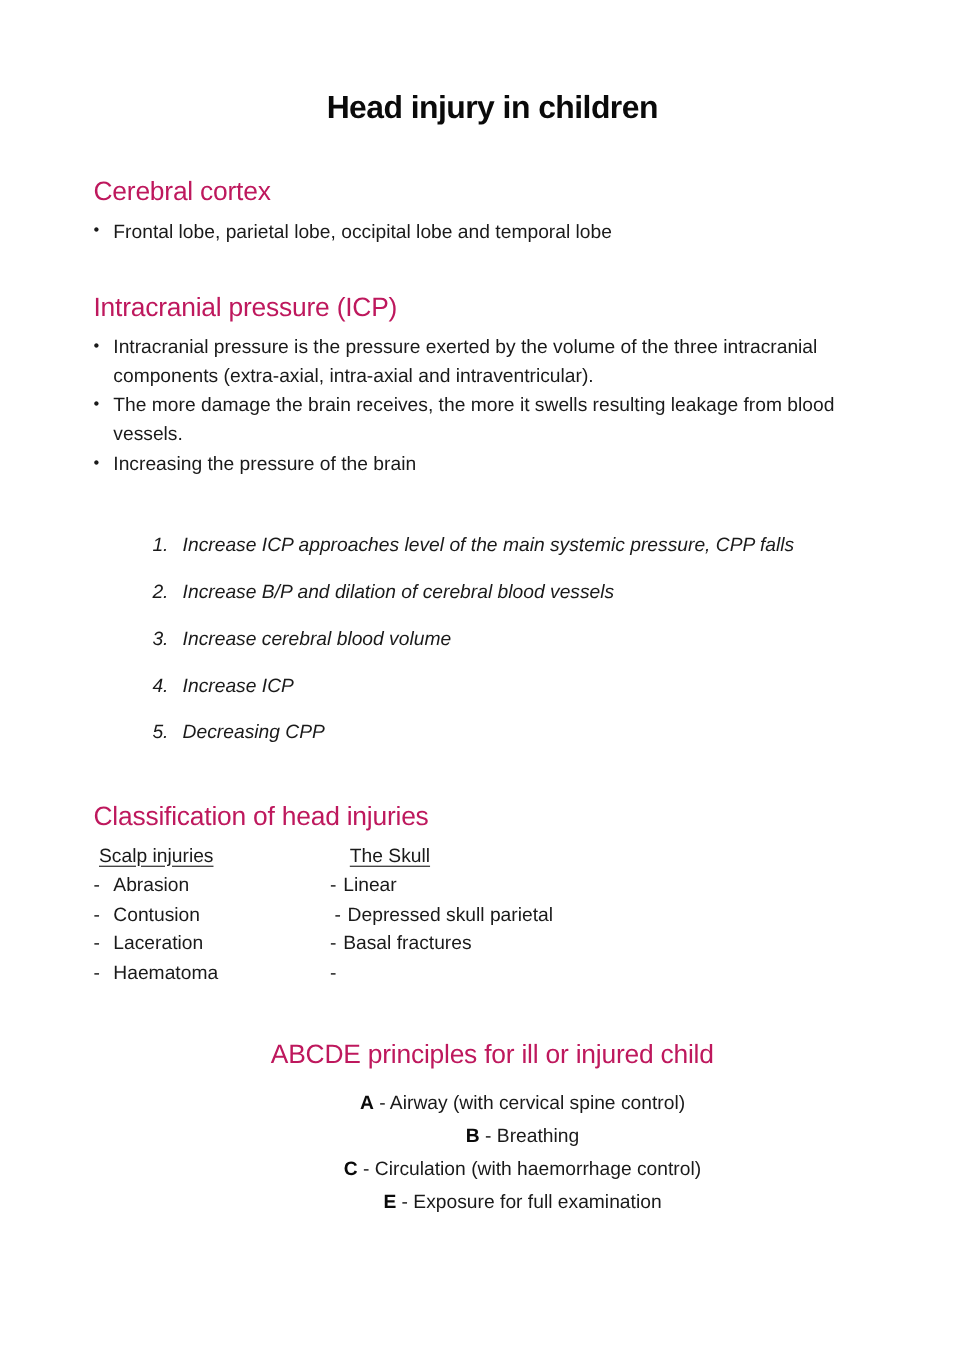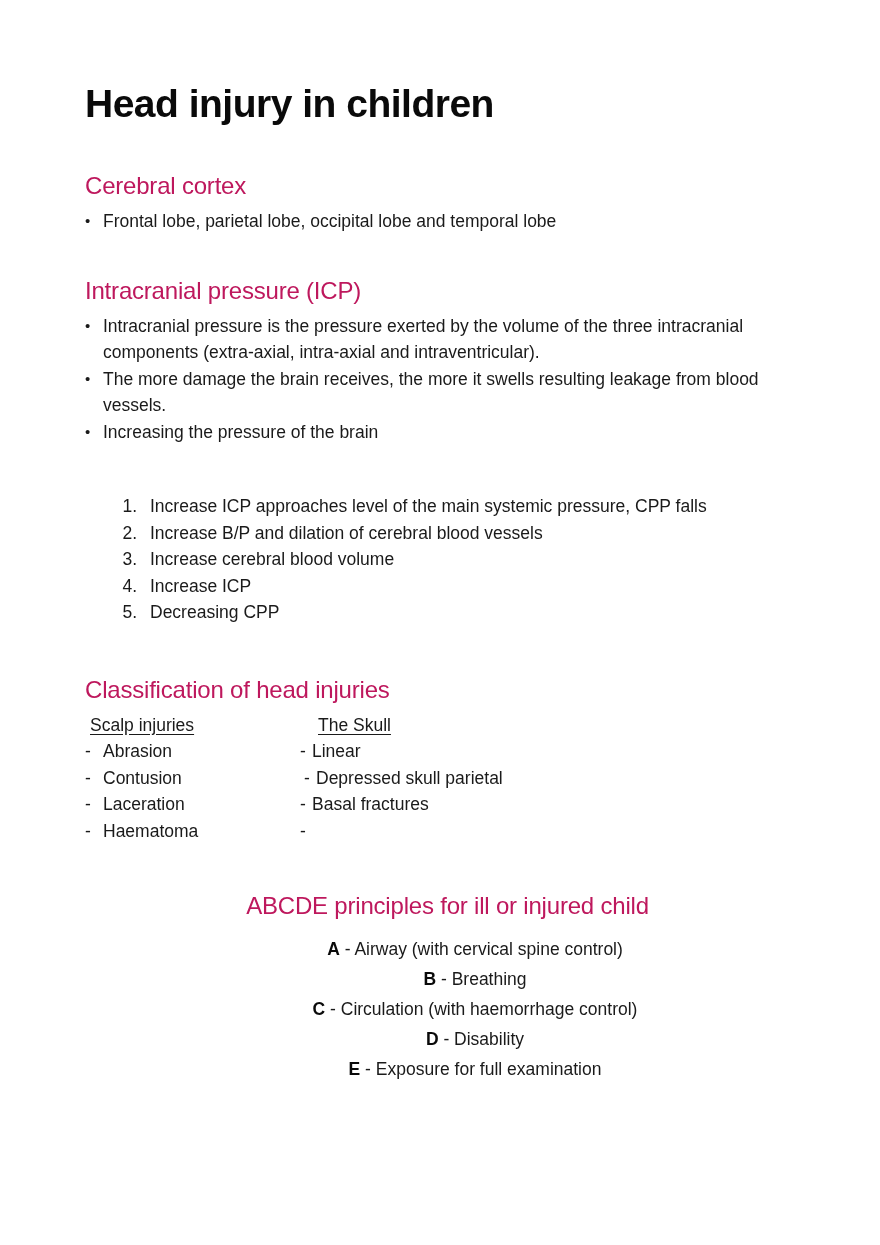--- a/index.html
+++ b/index.html
@@ -12,25 +12,26 @@
     width: 880px;
     height: 1245px;
     background: #ffffff;
     box-sizing: border-box;
     padding: 82px 70px 0 85px;
     font-family: "Liberation Sans", sans-serif;
     color: #111111;
     overflow: hidden;
   }
   .doc-title {
-    font-size: 39px;
+    font-size: 29px;
     font-weight: bold;
     letter-spacing: -0.5px;
     margin: 0 0 0 0;
     color: #0a0a0a;
+    text-align: center;
   }
   .section {
     margin-top: 42px;
   }
   .section-heading {
     font-size: 24px;
     font-weight: normal;
     letter-spacing: -0.2px;
     margin: 0 0 8px 0;
     color: #be185d;
@@ -51,21 +52,22 @@
   }
   .numbered-list {
     margin: 2px 0 0 0;
     padding-left: 57px;
     font-size: 17.5px;
     line-height: 26.5px;
     color: #1a1a1a;
   }
   .numbered-list li {
     padding-left: 8px;
-    margin: 0;
+    margin: 16px;
+    font-style: italic;
   }
   .class-table {
     display: grid;
     grid-template-columns: 215px auto;
     font-size: 17.5px;
     line-height: 26.5px;
     color: #1a1a1a;
   }
   .col-header {
     text-decoration: underline;
@@ -192,23 +194,19 @@
       </div>
       <div>
         <span class="abcde-letter">B</span>
         <span>- Breathing</span>
       </div>
       <div>
         <span class="abcde-letter">C</span>
         <span>- Circulation (with haemorrhage control)</span>
       </div>
       <div>
-        <span class="abcde-letter">D</span>
-        <span>- Disability</span>
-      </div>
-      <div>
         <span class="abcde-letter">E</span>
         <span>- Exposure for full examination</span>
       </div>
     </div>
   </div>
 
 </div>
 
 </body></html>

